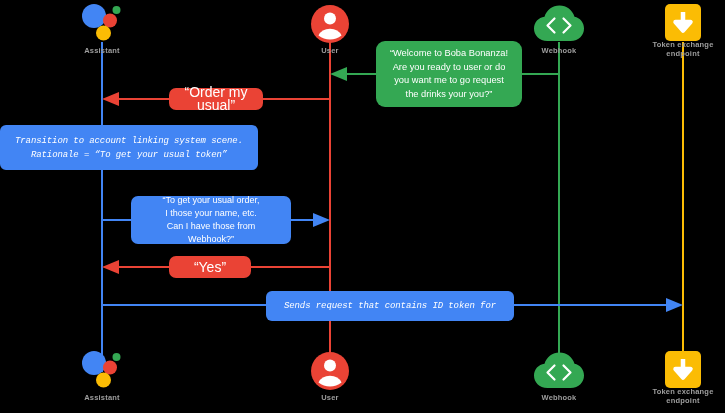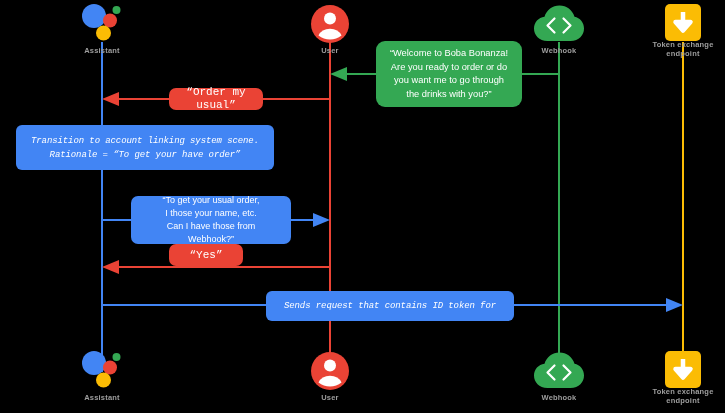--- a/index.html
+++ b/index.html
@@ -8,21 +8,21 @@
   #stage{position:absolute;left:0;top:0;width:725px;height:413px;}
   svg.layer{position:absolute;left:0;top:0;width:725px;height:413px;}
 
   .actor-label{position:absolute;text-align:center;color:#9e9e9e;
                font-size:7.5px;font-weight:700;letter-spacing:.2px;line-height:9px;}
 
   .bubble{position:absolute;box-sizing:border-box;color:#fff;text-align:center;
           display:flex;align-items:center;justify-content:center;}
   .bubble span{display:block;width:100%;}
 
-  .b-red{background:#EA4335;border-radius:7px;font-size:11px;line-height:13px;font-family:Liberation Mono, monospace;}
+  .b-red{background:#EA4335;border-radius:7px;font-size:14px;line-height:13px;}
   .b-green{background:#34A853;border-radius:9px;font-size:9.3px;line-height:13.5px;}
   .b-blue{background:#4285F4;border-radius:7px;font-size:9px;line-height:13px;}
   .b-note{background:#4285F4;border-radius:6px;
           font-family:"Liberation Mono","DejaVu Sans Mono",monospace;
           font-style:italic;font-size:9px;line-height:14px;letter-spacing:-.1px;}
 
   .icon{position:absolute;}
 </style>
 </head>
 <body>
@@ -106,46 +106,46 @@
   </svg>
 
   <div class="actor-label" style="left:62px;top:393px;width:80px">Assistant</div>
   <div class="actor-label" style="left:290px;top:393px;width:80px">User</div>
   <div class="actor-label" style="left:519px;top:393px;width:80px">Webhook</div>
   <div class="actor-label" style="left:643px;top:387px;width:80px">Token exchange endpoint</div>
 
   <div class="bubble b-green" style="left:376px;top:41px;width:146px;height:66px;padding:0 8px">
     <span>
       <span>“Welcome to Boba Bonanza!</span>
-      <span>Are you ready to order or do</span>
-      <span>you want me to go through</span>
-      <span>the drinks with you?”</span>
+      <span>Are you ready to user or do</span>
+      <span>you want me to go request</span>
+      <span>the drinks your you?”</span>
     </span>
   </div>
 
   <div class="bubble b-red" style="left:169px;top:88px;width:94px;height:22px">
     <span>“Order my usual”</span>
   </div>
 
-  <div class="bubble b-note" style="left:16px;top:125px;width:258px;height:45px;padding:0 6px">
+  <div class="bubble b-note" style="left:0px;top:125px;width:258px;height:45px;padding:0 6px">
     <span>
       <span>Transition to account linking system scene.</span>
-      <span>Rationale = “To get your have order”</span>
+      <span>Rationale = “To get your usual token”</span>
     </span>
   </div>
 
   <div class="bubble b-blue" style="left:131px;top:196px;width:160px;height:48px;padding:0 12px">
     <span>
       <span>“To get your usual order,</span>
       <span>I those your name, etc.</span>
       <span>Can I have those from Webhook?”</span>
     </span>
   </div>
 
-  <div class="bubble b-red" style="left:169px;top:244px;width:74px;height:22px">
+  <div class="bubble b-red" style="left:169px;top:256px;width:82px;height:22px">
     <span>“Yes”</span>
   </div>
 
   <div class="bubble b-note" style="left:266px;top:291px;width:248px;height:30px;padding:0 4px">
     <span>
       <span>Sends request that contains ID token for</span>
     </span>
   </div>
 
 </div>

